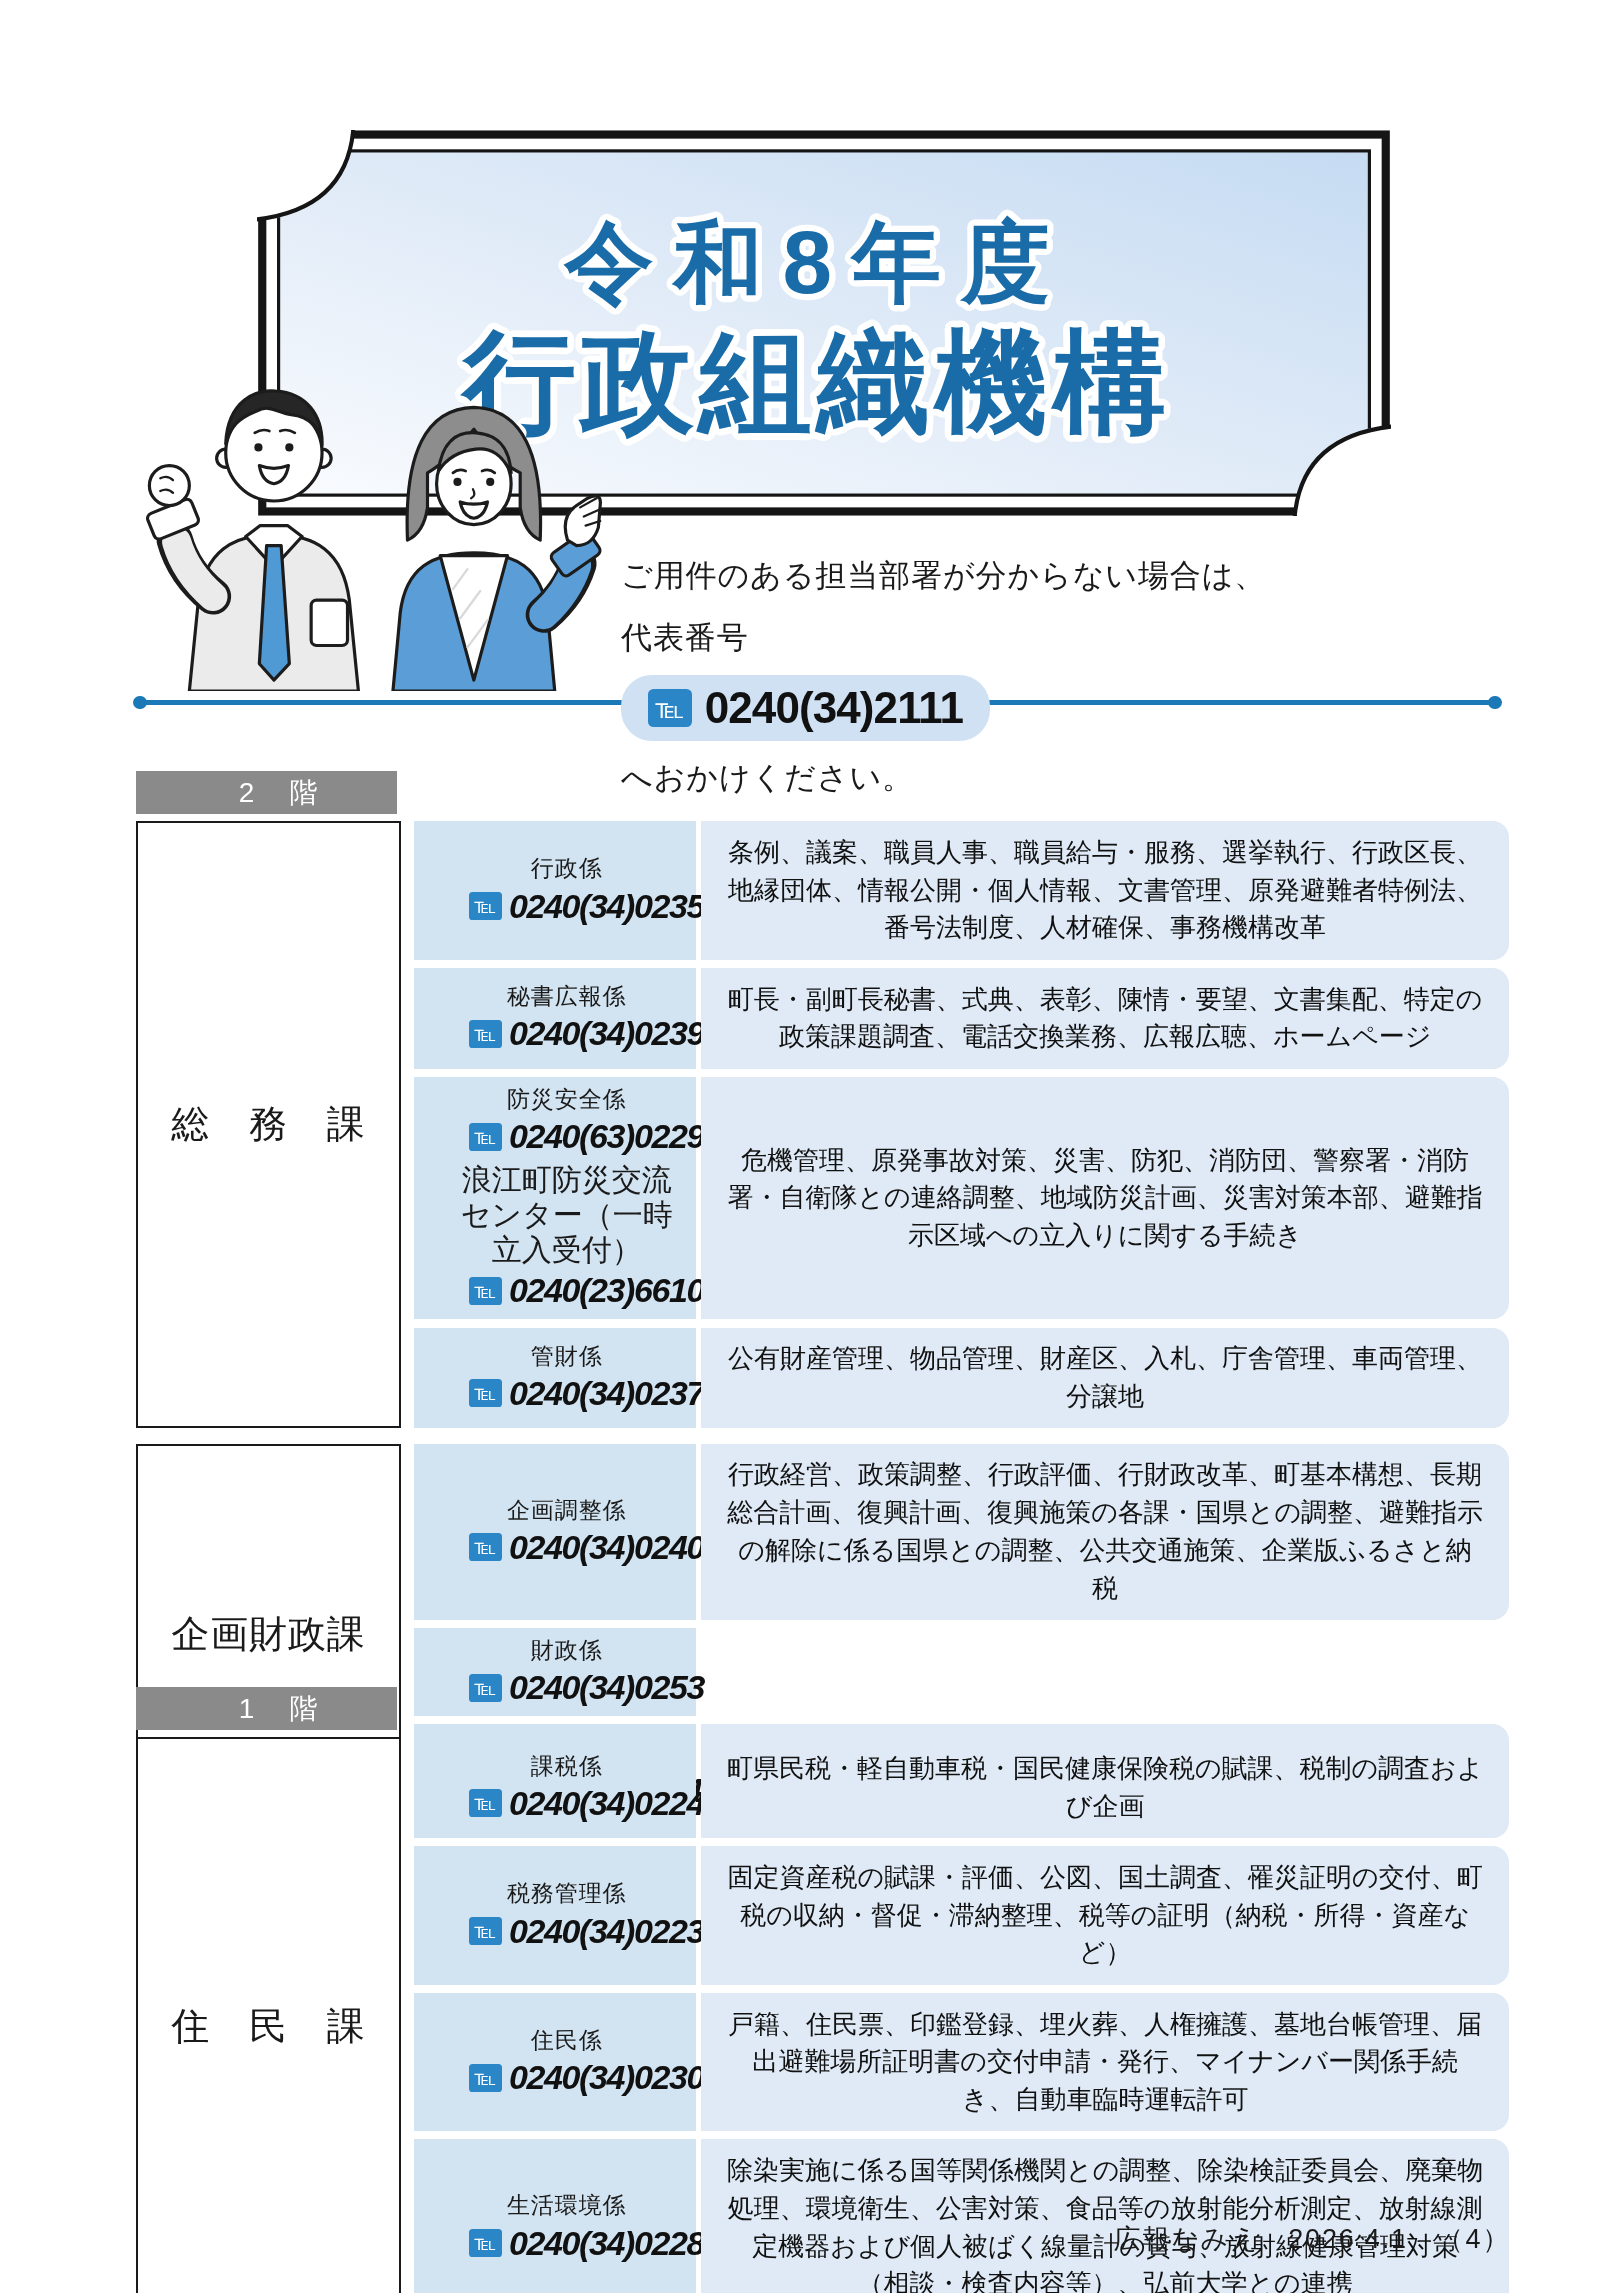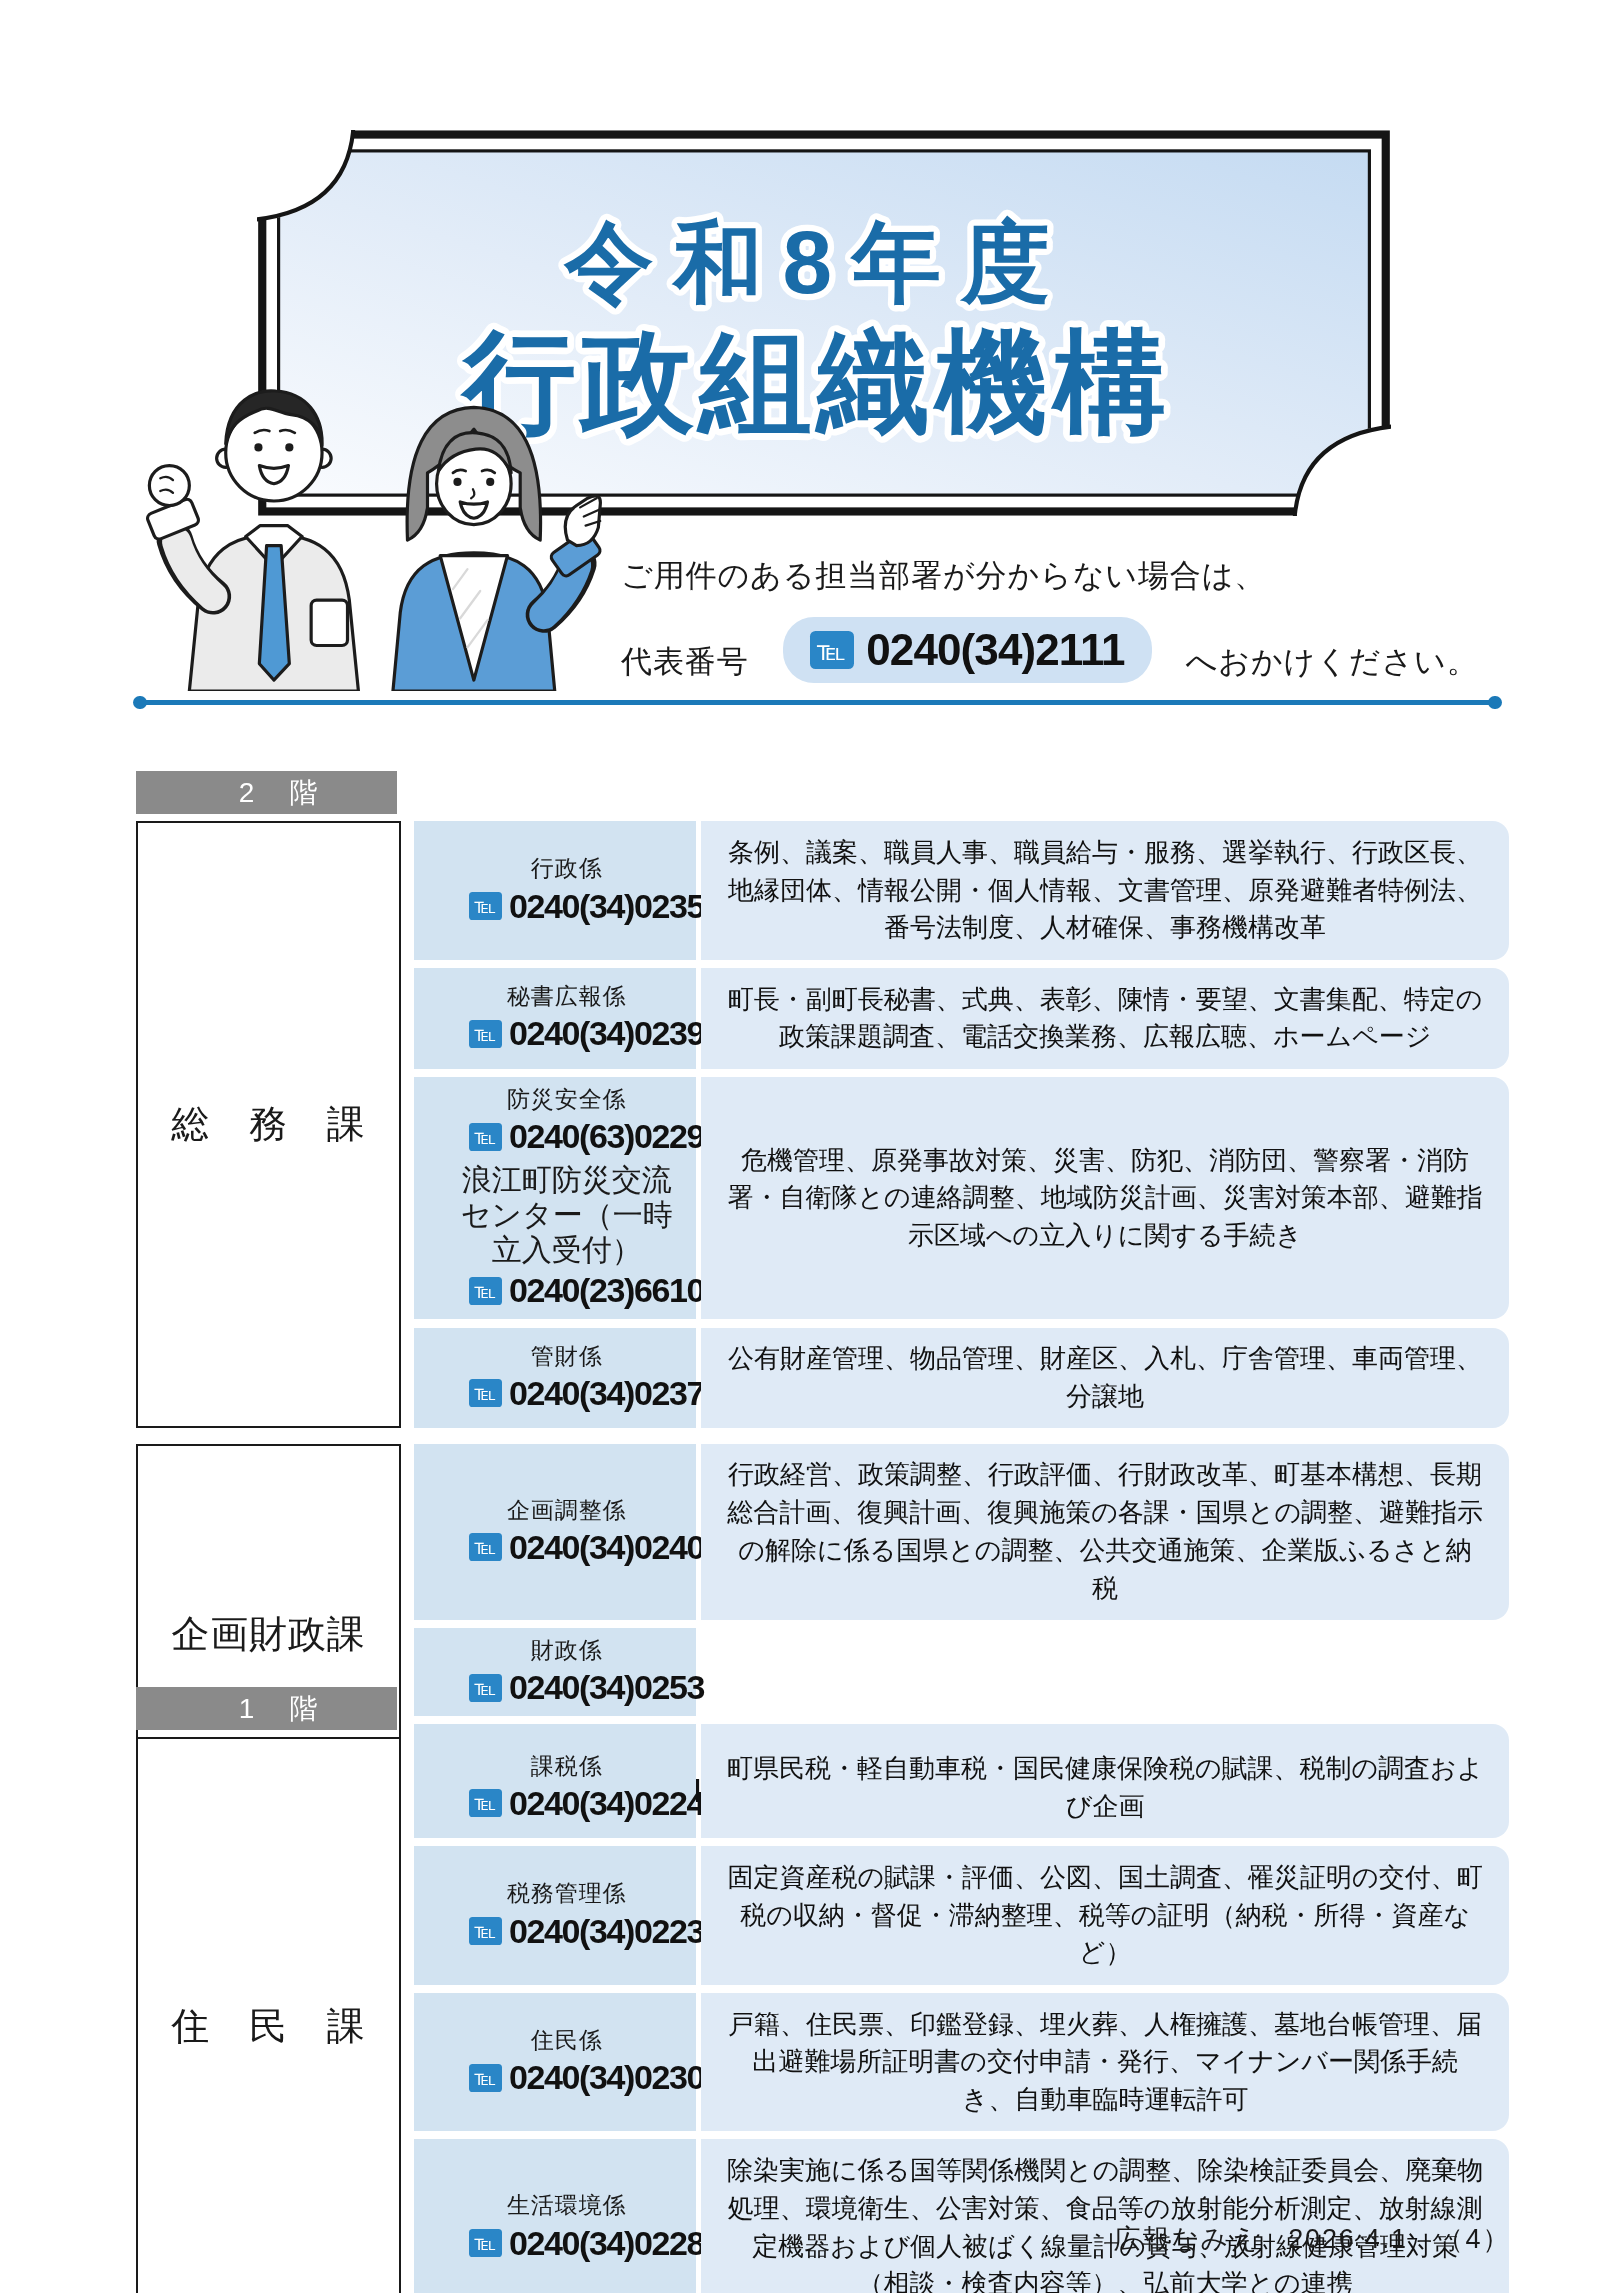--- a/index.html
+++ b/index.html
@@ -6,21 +6,21 @@
   body{font-family:"Liberation Sans","DejaVu Sans",sans-serif;color:#1a1a1a;}
   #page{position:relative;width:1620px;height:2294px;background:#ffffff;overflow:hidden;}
 
   
   #banner{position:absolute;left:257px;top:130px;width:1134px;height:386px;}
   #people{position:absolute;left:133px;top:371px;width:469px;height:320px;z-index:3;}
 
   
   #intro{position:absolute;left:621px;top:555px;width:873px;z-index:2;}
   .intro-line1{font-size:31px;letter-spacing:0.9px;}
-  .intro-line2{display:flex;align-items:flex-end;margin-top:20px;gap:34px;}
+  .intro-line2{display:flex;align-items:flex-start;margin-top:20px;gap:16px;flex-direction:column;}
   .rep-label{font-size:31px;letter-spacing:0.9px;}
   .phone-pill{display:flex;align-items:center;gap:12.7px;background:#cfe1f3;border-radius:31px;padding:8.2px 27px;}
   .tel-badge{display:inline-flex;align-items:center;justify-content:center;background:#2a86c7;color:#fff;border-radius:5.5px;font-family:"DejaVu Sans",sans-serif;}
   .phone-pill .tel-badge{width:44px;height:38px;font-size:27px;}
   .phone-num{font-size:44px;font-weight:bold;letter-spacing:-0.9px;color:#111;}
   .intro-suffix{font-size:31px;letter-spacing:0.9px;}
 
   
   #divider{position:absolute;left:133px;top:693px;width:1369px;height:18px;z-index:1;}
   #divider .bar{position:absolute;left:5.5px;right:5.5px;top:7.3px;height:4.5px;background:#1b79b8;}
@@ -34,21 +34,21 @@
   .group{display:flex;align-items:stretch;}
   .division-box{width:265px;min-width:265px;border:2.7px solid #1a1a1a;background:#fff;display:flex;align-items:center;justify-content:center;margin-right:12.7px;box-sizing:border-box;}
   .division-box span{font-size:38px;letter-spacing:0.9px;}
   .rows{display:flex;flex-direction:column;gap:8.2px;flex:1;}
   .trow{display:flex;align-items:stretch;gap:5.5px;}
   .name-cell{width:282px;min-width:282px;background:#d2e3f1;display:flex;flex-direction:column;justify-content:center;padding:9px 9px 9px 33px;box-sizing:border-box;}
   .sec-name{font-size:23px;letter-spacing:0.9px;line-height:1.2;}
   .sec-name.small{font-size:30px;letter-spacing:0;margin-top:5.5px;line-height:1.18;}
   .tel-line{display:flex;align-items:center;gap:7.3px;margin-left:22px;margin-top:3.6px;}
   .tel-line .tel-badge{width:33px;height:28px;font-size:20px;border-radius:3.6px;flex:none;}
-  .tel-num{font-size:34px;font-weight:bold;letter-spacing:-1.4px;color:#111;}
+  .tel-num{font-size:34px;font-weight:bold;letter-spacing:-1.4px;color:#111;font-style:italic;}
   .desc-cell{flex:1;background:#dfeaf6;border-radius:0 16.4px 16.4px 0;display:flex;align-items:center;padding:12.7px 25.5px;box-sizing:border-box;}
   .desc-text{font-family:"DejaVu Serif","Liberation Serif",serif;font-size:26px;line-height:1.45;color:#111;}
 
   
   #footer{position:absolute;top:2221px;right:109px;font-size:27px;letter-spacing:1.8px;}
 </style>
 </head>
 <body>
 
 <div id="page">

